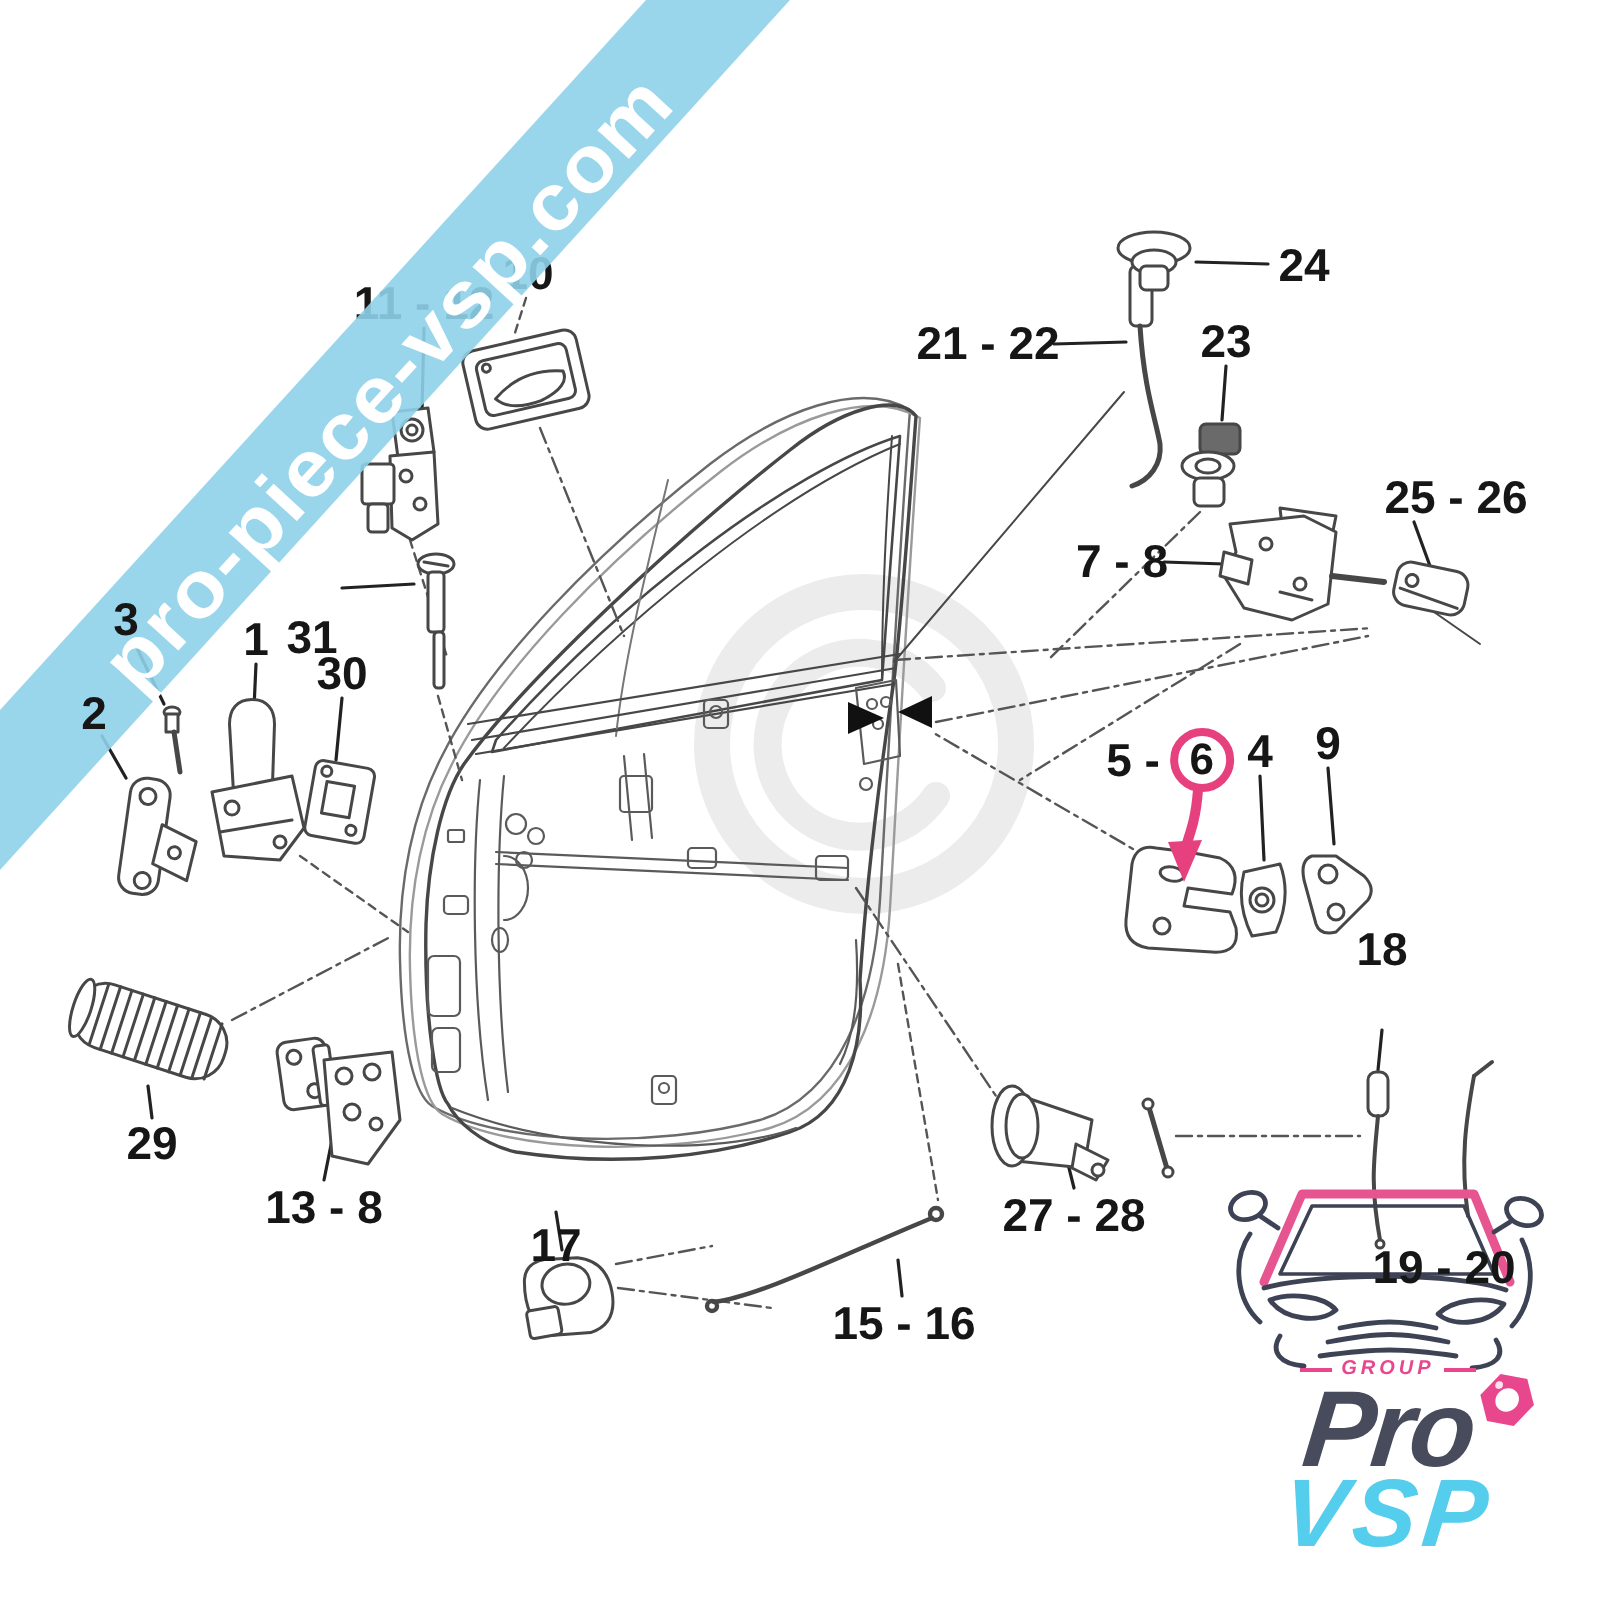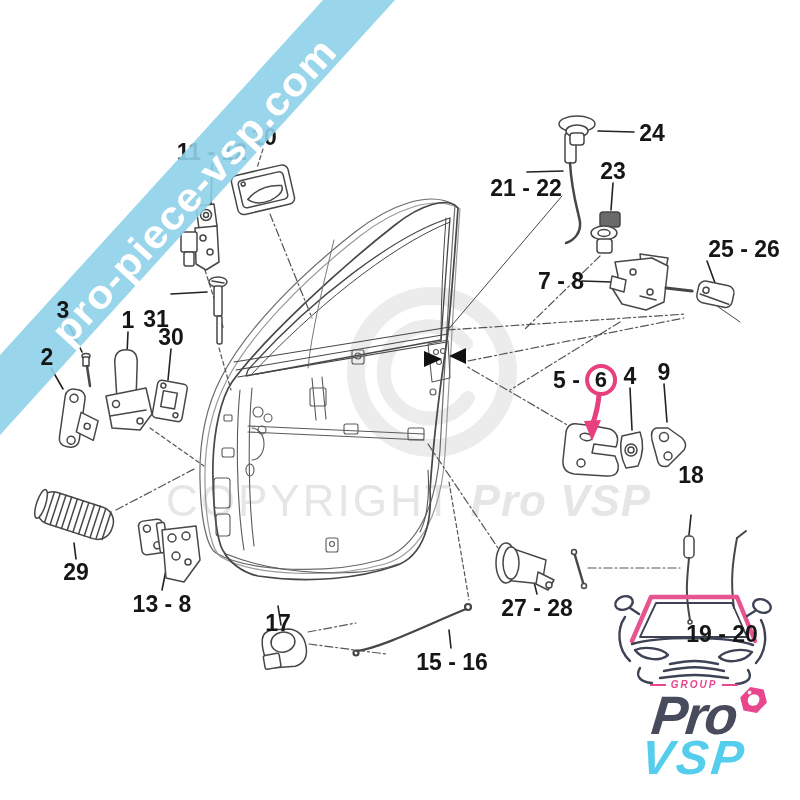--- a/index.html
+++ b/index.html
@@ -28,23 +28,20 @@
         color:var(--navy,#474b5c);letter-spacing:-2px;transform:skewX(-6deg);}
   .logo .pro svg{position:absolute;right:6px;top:-6px;}
   .logo .vsp{font-size:48px;line-height:44px;font-weight:800;font-style:italic;
         color:var(--cyan,#55cdec);letter-spacing:3px;transform:skewX(-6deg);margin-top:-4px;}
 </style>
 </head>
 <body>
 
 <div class="stage" style="--highlight: #e6407e; --navy: #474b5c; --cyan: #55cdec; --pink: #e8478e; --wm: #e6e6e6; --label: #161616;">
 
-  <div class="wm-text">
-    <span>COPYRIGHT</span><span class="brand">Pro VSP</span>
-  </div>
 
   <svg class="layer art" viewBox="0 0 800 800">
     <g stroke="#474747" stroke-width="1.5" fill="none" stroke-linecap="round" stroke-linejoin="round">
 
       <g stroke="#ececec">
         <circle cx="432" cy="372" r="76" stroke-width="18"></circle>
         <path d="M466,344 A46,46 0 1 0 468,398" stroke-width="14"></path>
       </g>
 
       <g stroke="#6a6a6a" stroke-width="1.2">
@@ -349,30 +346,30 @@
         <span>10</span>
       </div>
     </div>
 
   <svg class="layer ribbon" viewBox="0 0 800 800">
     <polygon points="323,0 395,0 0,435 0,355" fill="#8fd2e9" fill-opacity="0.9"></polygon>
     <text transform="translate(196,193) rotate(-47.5)" text-anchor="middle" dominant-baseline="middle" font-family="Liberation Sans, DejaVu Sans, sans-serif" font-size="40" font-weight="bold" fill="#ffffff" letter-spacing="1" textLength="400" lengthAdjust="spacingAndGlyphs">pro-piece-vsp.com</text>
   </svg>
 
   <div class="layer labels-over">
-      <div class="plabel" style="left: 494px; top: 188px; margin-left: 32px;">
+      <div class="plabel" style="left: 494px; top: 172px;">
         <span>21 - 22</span>
       </div>
       <div class="plabel" style="left: 613px; top: 171px; align-items: flex-end;">
         <span>23</span>
       </div>
       <div class="plabel" style="left: 652px; top: 133px;">
         <span>24</span>
       </div>
-      <div class="plabel" style="left: 744px; top: 249px;">
+      <div class="plabel" style="left: 728px; top: 249px;">
         <span>25 - 26</span>
       </div>
       <div class="plabel" style="left: 561px; top: 281px;">
         <span>7 - 8</span>
       </div>
       <div class="plabel" style="left: 156px; top: 295px; margin-top: 24px;">
         <span>31</span>
       </div>
       <div class="plabel" style="left: 128px; top: 320px;">
         <span>1</span>

